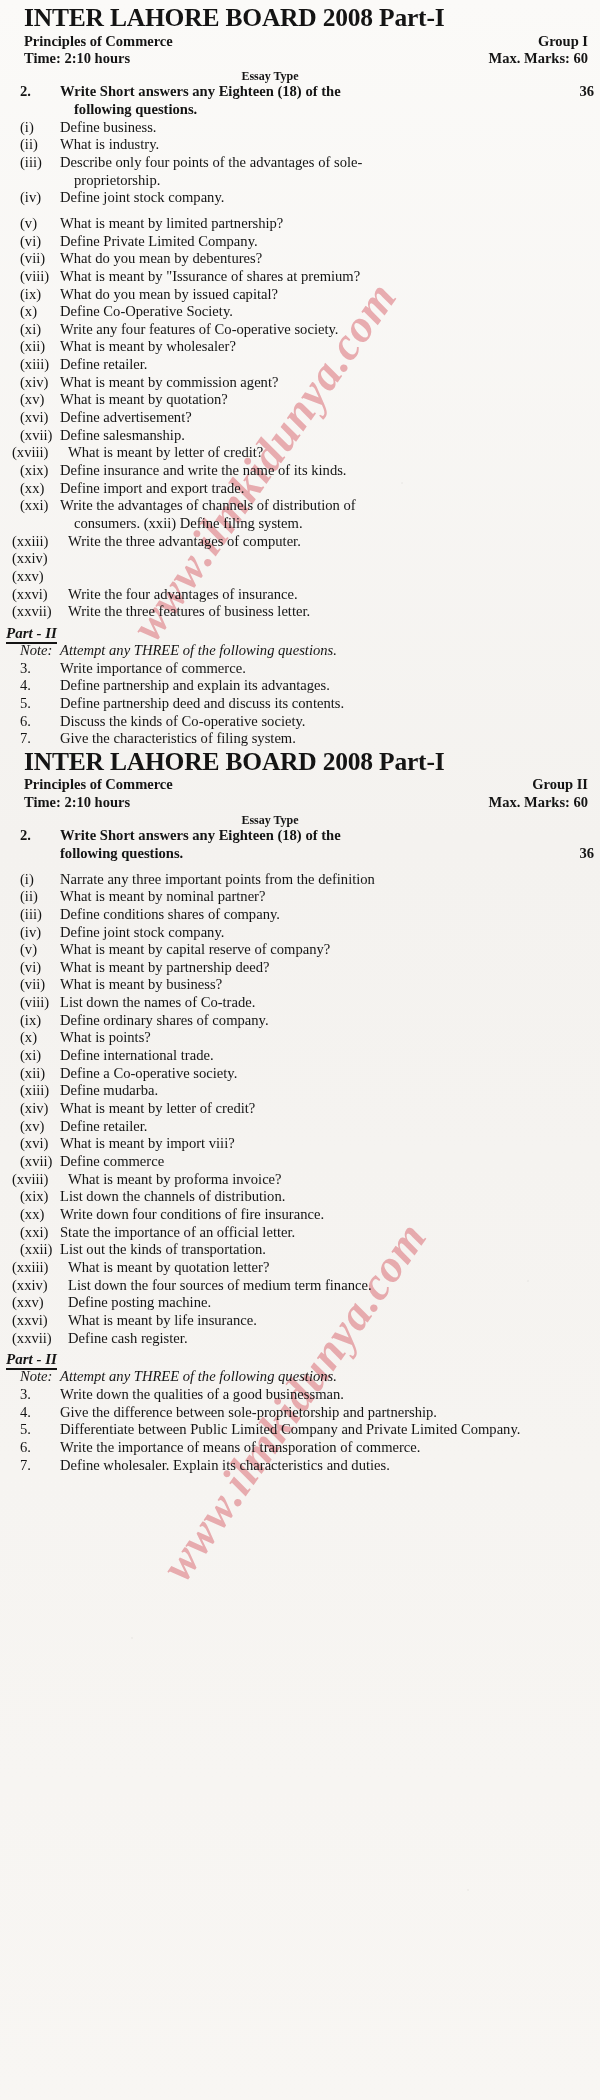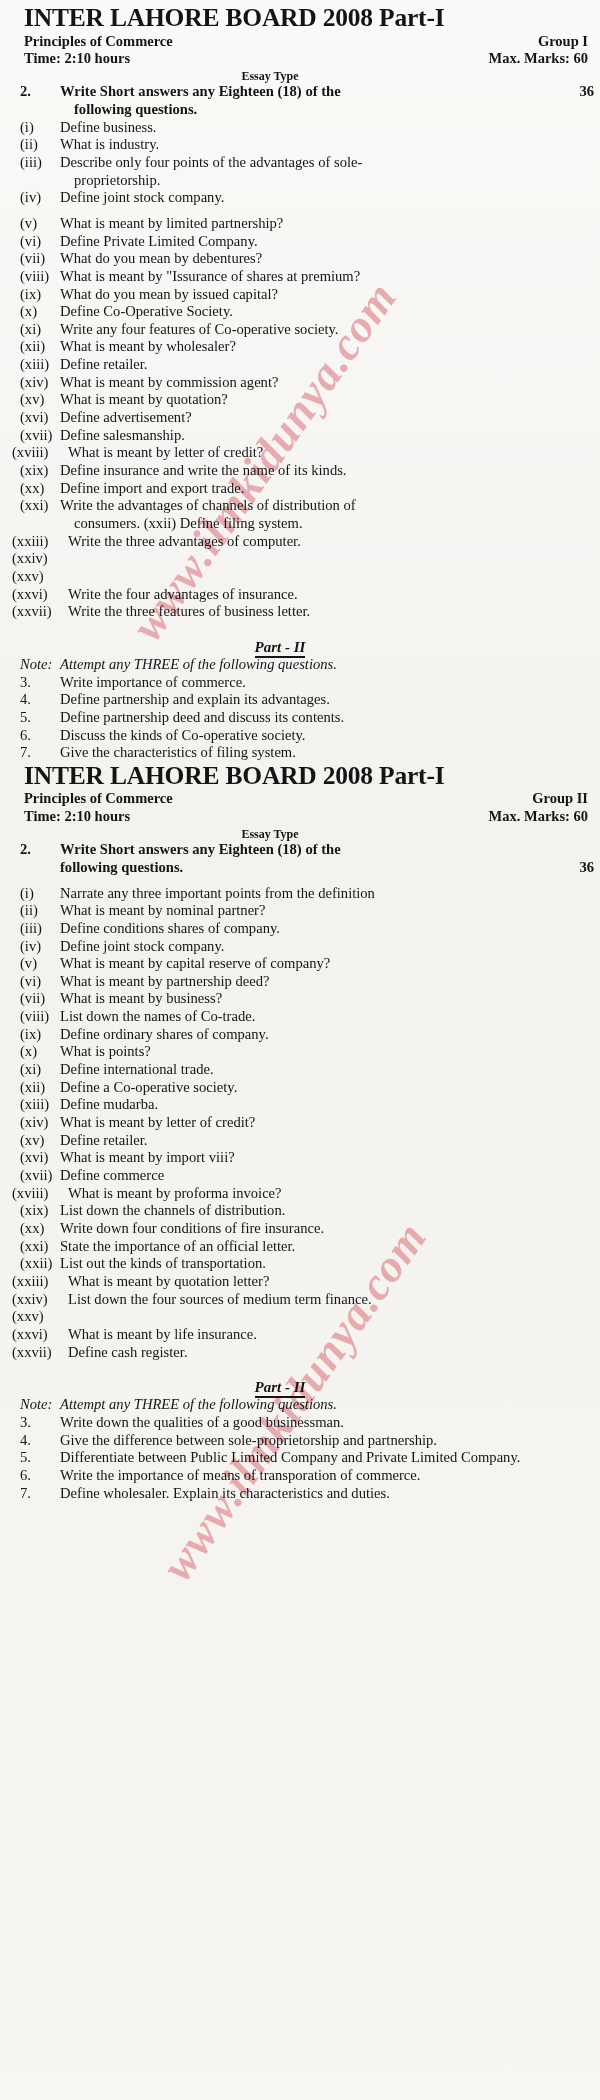--- a/index.html
+++ b/index.html
@@ -117,25 +117,24 @@
   .q-cont {
     padding-left: 68px;
     font-size: 14.6px;
     line-height: 1.21;
   }
   .q-cont.bold { font-weight: bold; }
   .spacer-sm { height: 8px; }
 
   
   .part-head {
-    text-align: center;
     font-style: italic;
     font-weight: bold;
     font-size: 15px;
-    margin-top: 18px;
+    margin-top: 4px;
     padding-right: 40px;
   }
   .part-head span {
     border-bottom: 2px solid #141414;
     padding-bottom: 1px;
   }
   .note-row {
     display: flex;
     align-items: flex-start;
     font-size: 14.6px;
@@ -440,20 +439,21 @@
         <div class="q-row">
           <div class="q-num wide">(xxiii)</div>
           <div class="q-text">What is meant by quotation letter?</div>
         </div>
         <div class="q-row">
           <div class="q-num wide">(xxiv)</div>
           <div class="q-text">List down the four sources of medium term finance.</div>
         </div>
         <div class="q-row">
           <div class="q-num wide">(xxv)</div>
+          <div class="q-text">Define posting machine.</div>
         </div>
         <div class="q-row">
           <div class="q-num wide">(xxvi)</div>
           <div class="q-text">What is meant by life insurance.</div>
         </div>
         <div class="q-row">
           <div class="q-num wide">(xxvii)</div>
           <div class="q-text">Define cash register.</div>
         </div>
       </div>

